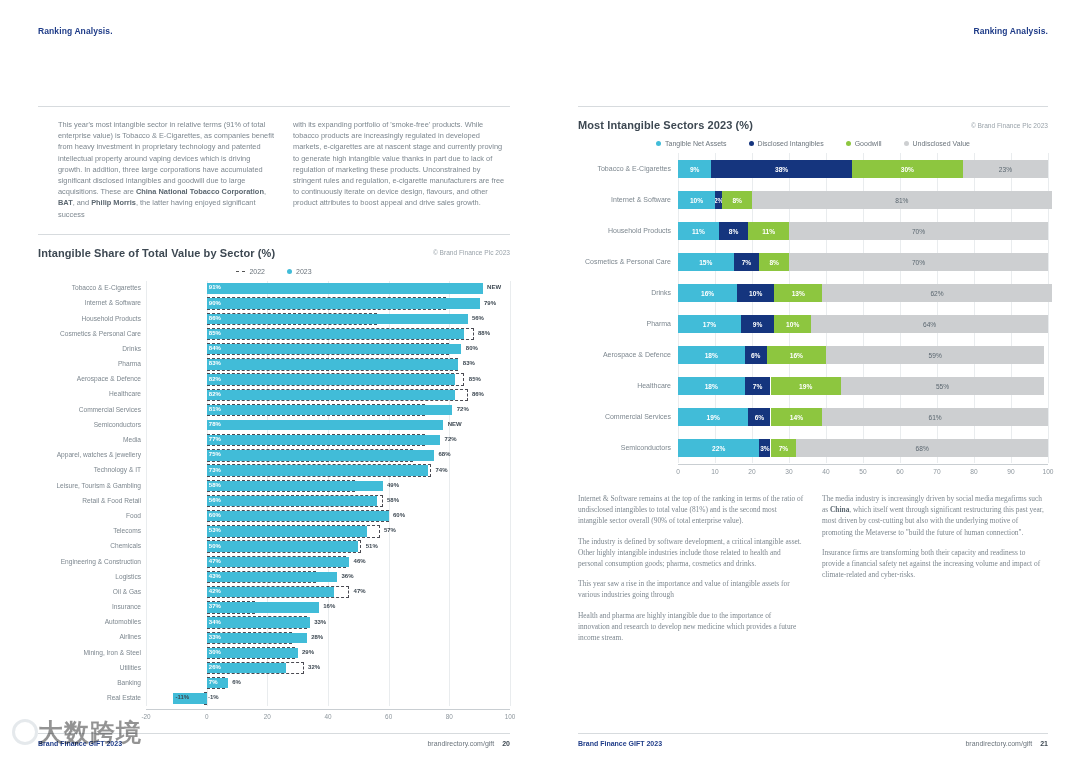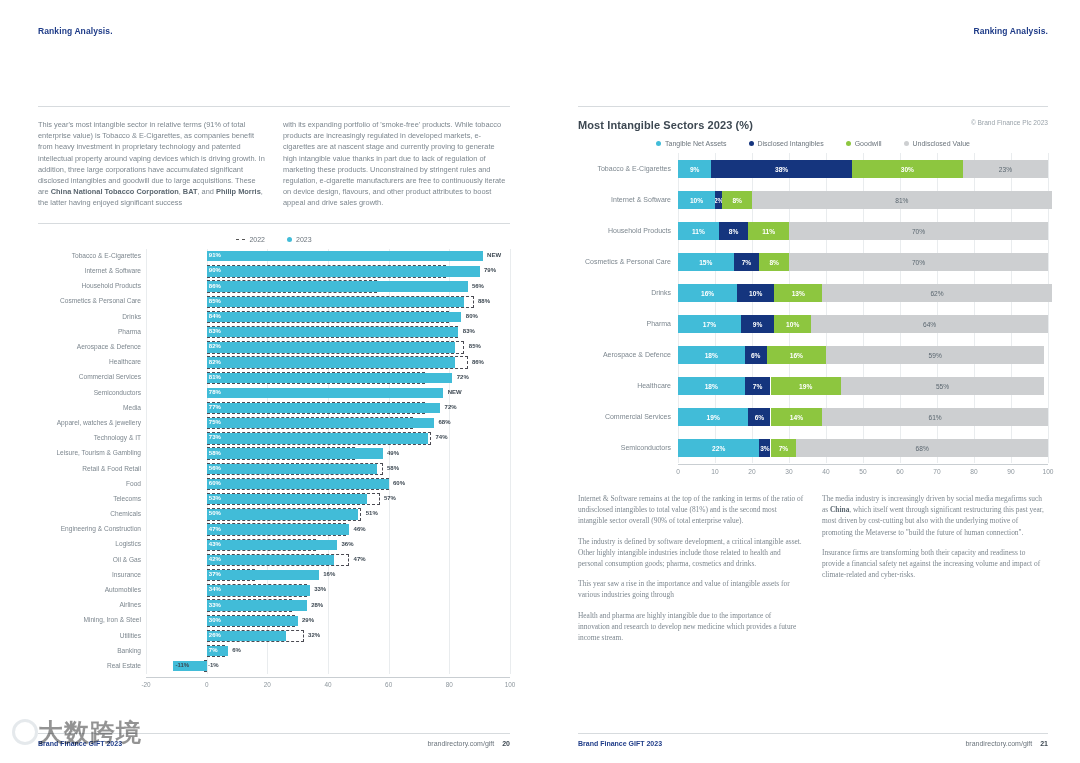--- a/index.html
+++ b/index.html
@@ -18,30 +18,30 @@
   .page-right { padding:18px 32px 0 38px; }
 
   .run-head {
     font-size:8.5px; font-weight:bold; color:#1f3c88;
     letter-spacing:.1px; margin-top:8px;
   }
   .run-head.right { text-align:right; }
 
   
   .cols { display:flex; gap:18px; margin-top:84px; }
-  .cols.tight { margin-top:0; }
+  .cols.tight { margin-top:0;margin-left:20px; }
   .col { width:50%; }
   .bodytext { font-size:7.4px; line-height:11.2px; color:#7d878f; text-align:left; }
   .bodytext b { color:#5b6770; font-weight:bold; }
   .bodytext p { margin:0 0 9px 0; }
 
   .rule { height:1px; background:#d7dbde; margin:14px 0 12px 0; }
 
   
-  .chart-head { display:flex; align-items:flex-start; justify-content:space-between; }
+  .chart-head { display:flex; align-items:center; justify-content:space-between; }
   .chart-title { font-size:11px; font-weight:bold; color:#3d4852; letter-spacing:.1px; }
   .copyright { font-size:6.6px; color:#9aa3aa; }
 
   .legend { display:flex; justify-content:center; gap:22px; margin:9px 0 6px 0; }
   .legend-item { display:flex; align-items:center; gap:4px; font-size:7px; color:#6b747c; }
   .swatch { width:5px; height:5px; border-radius:50%; display:inline-block; }
   .swatch.dash { width:9px; height:0; border-top:1.4px dashed #555; border-radius:0; }
 
   
   .lchart { position:relative; margin-top:2px; }
@@ -147,20 +147,24 @@
           the latter having enjoyed significant success
         </div>
       </div>
       <div class="col">
         <div class="bodytext">with its expanding portfolio of 'smoke-free' products. While tobacco products are increasingly regulated in developed markets, e-cigarettes are at nascent stage and currently proving to generate high intangible value thanks in part due to lack of regulation of marketing these products. Unconstrained by stringent rules and regulation, e-cigarette manufacturers are free to continuously iterate on device design, flavours, and other product attributes to boost appeal and drive sales growth.</div>
       </div>
     </div>
 
     <div class="rule"></div>
 
+    <div class="chart-head">
+      <div class="chart-title">Intangible Share of Total Value by Sector (%)</div>
+      <div class="copyright">© Brand Finance Plc 2023</div>
+    </div>
 
     <div class="legend">
       <div class="legend-item">
         <span class="swatch dash"></span>
         <span>2022</span>
       </div>
       <div class="legend-item">
         <span class="swatch" style="background:#41bcd8"></span>
         <span>2023</span>
       </div>

